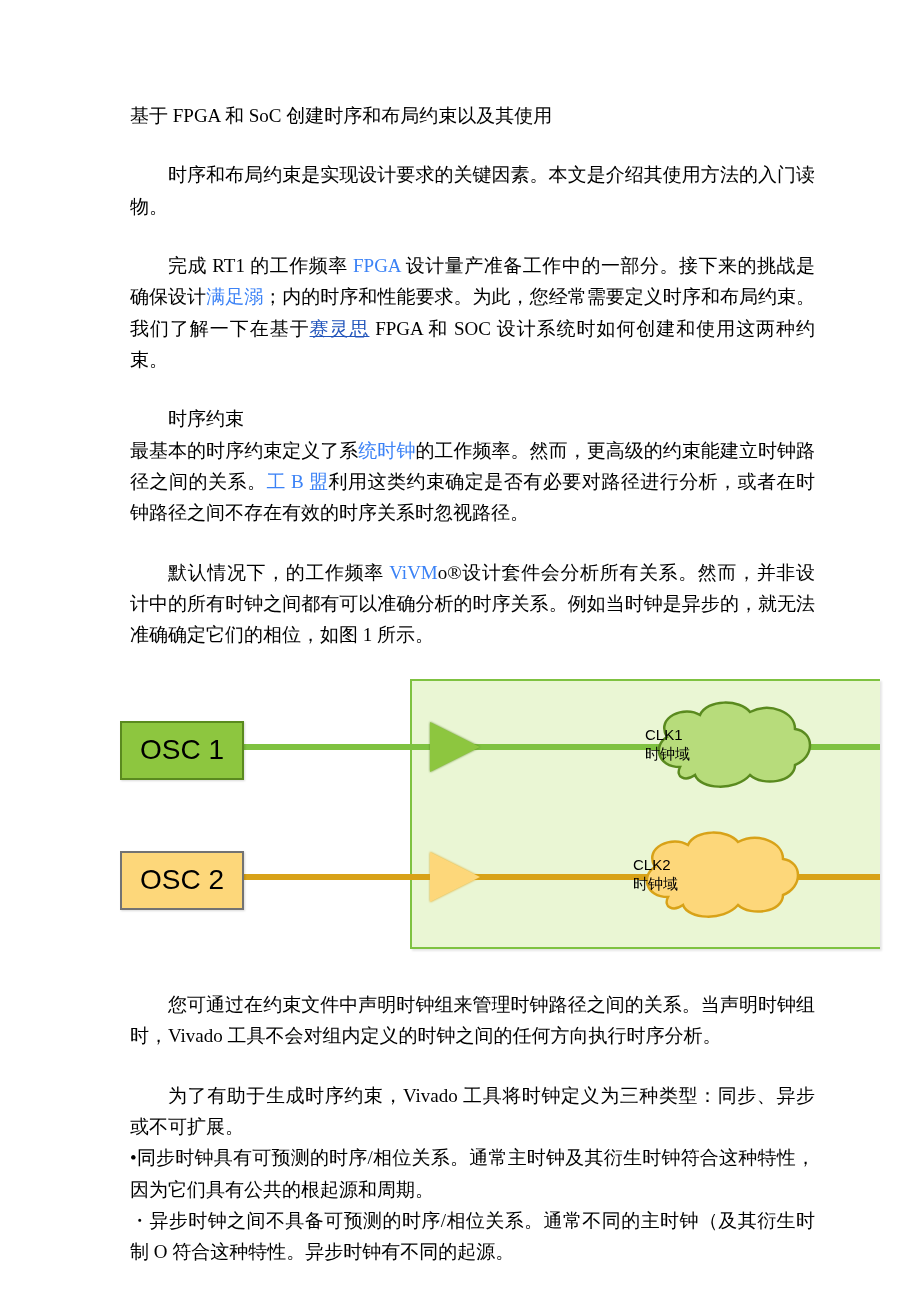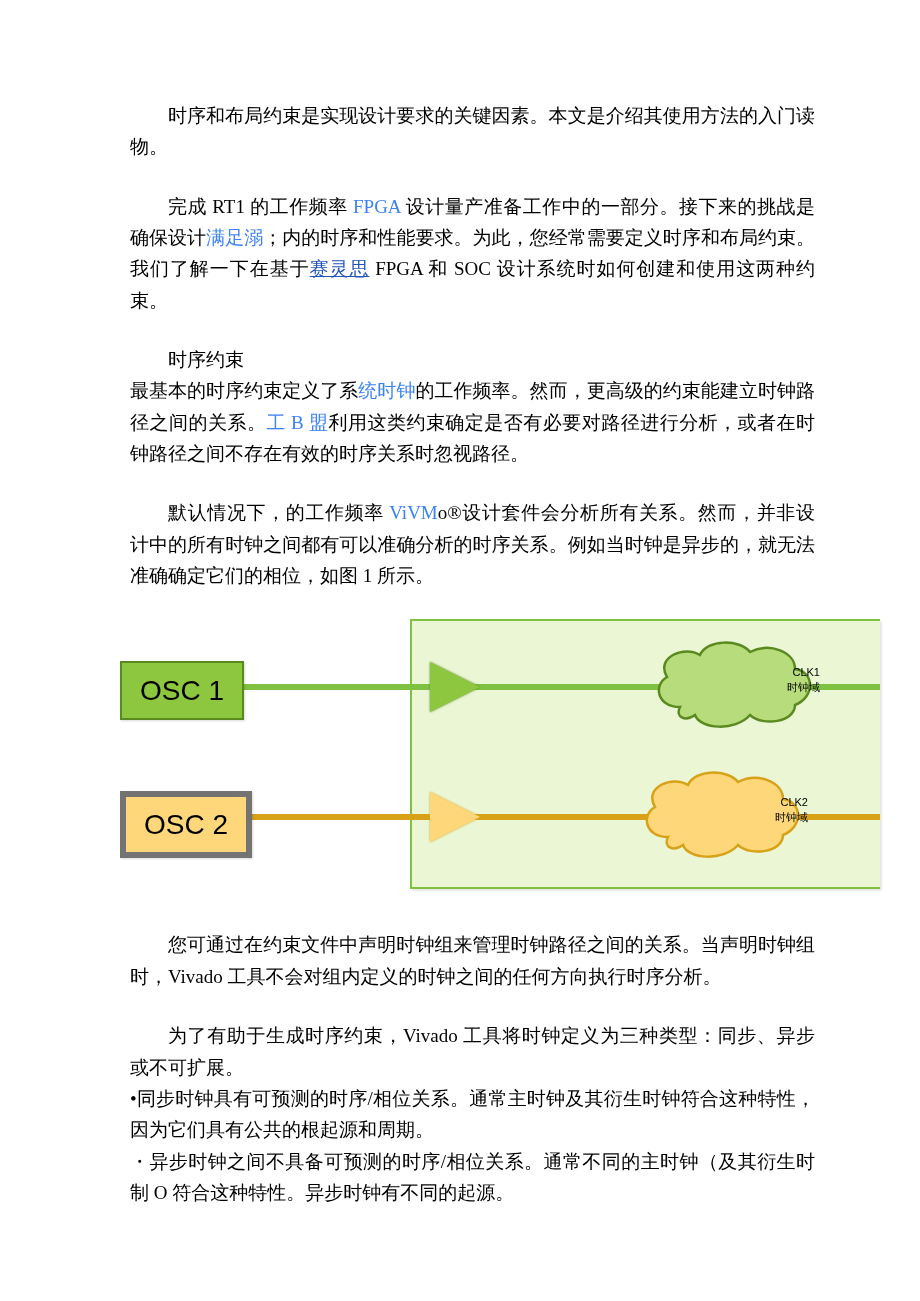--- a/index.html
+++ b/index.html
@@ -60,41 +60,41 @@
       height: 55px;
       text-align: center;
       font-family: Arial, sans-serif;
       font-size: 28px;
       display: flex;
       align-items: center;
       justify-content: center;
       box-shadow: 1px 1px 2px rgba(0,0,0,0.15);
     }
     .osc1 { top: 42px; background: #8dc63f; border: 2px solid #5a8a1f; color:#000; }
-    .osc2 { top: 172px; background: #fdd77a; border: 6px solid #737373; color:#000; }
+    .osc2 { top: 172px; background: #fdd77a; border: 2px solid #737373; color:#000; }
     .wire {
       position: absolute;
       height: 6px;
     }
     .wire1 { top: 65px; left: 122px; right: 0; background: #7fc241; }
     .wire2 { top: 195px; left: 122px; right: 0; background: #d8a218; }
     .buf {
       position: absolute;
       width: 0;
       height: 0;
       border-top: 25px solid transparent;
       border-bottom: 25px solid transparent;
     }
     .buf1 { top: 43px; left: 310px; border-left: 50px solid #8dc63f; filter: drop-shadow(0 0 1px #5a8a1f); }
     .buf2 { top: 173px; left: 310px; border-left: 50px solid #fdd77a; filter: drop-shadow(0 0 1px #d8a218); }
     .cloud {
       position: absolute;
       font-family: Arial, "SimSun", sans-serif;
-      font-size: 11px;
-      text-align: right;
+      font-size: 15px;
+      text-align: left;
       line-height: 1.3;
     }
     .cloud svg { display: block; }
     .cloud .txt {
       position: absolute;
       top: 28px;
       left: 0;
       right: 0;
     }
     .cloud1 { top: 18px; left: 525px; }
@@ -104,20 +104,21 @@
       margin: 0 0 28px 55px;
     }
     .bullet {
       margin-bottom: 0;
     }
   </style>
 </head>
 <body>
 
 <div class="page">
+  <p class="title">基于 FPGA 和 SoC 创建时序和布局约束以及其使用</p>
 
   <p class="indent">时序和布局约束是实现设计要求的关键因素。本文是介绍其使用方法的入门读物。</p>
 
   <p class="indent">
     <span>完成 RT1 的工作频率 </span><span class="blue">FPGA</span><span> 设计量产准备工作中的一部分。接下来的挑战是确保设计</span><span class="blue">满足溺</span><span>；内的时序和性能要求。为此，您经常需要定义时序和布局约束。我们了解一下在基于</span><span class="blue-u">赛灵思</span><span> FPGA 和 SOC 设计系统时如何创建和使用这两种约束。</span>
   </p>
 
   <p class="indent no-bottom">时序约束</p>
   <p>
     <span>最基本的时序约束定义了系</span><span class="blue">统时钟</span><span>的工作频率。然而，更高级的约束能建立时钟路径之间的关系。</span><span class="blue">工 B 盟</span><span>利用这类约束确定是否有必要对路径进行分析，或者在时钟路径之间不存在有效的时序关系时忽视路径。</span>

